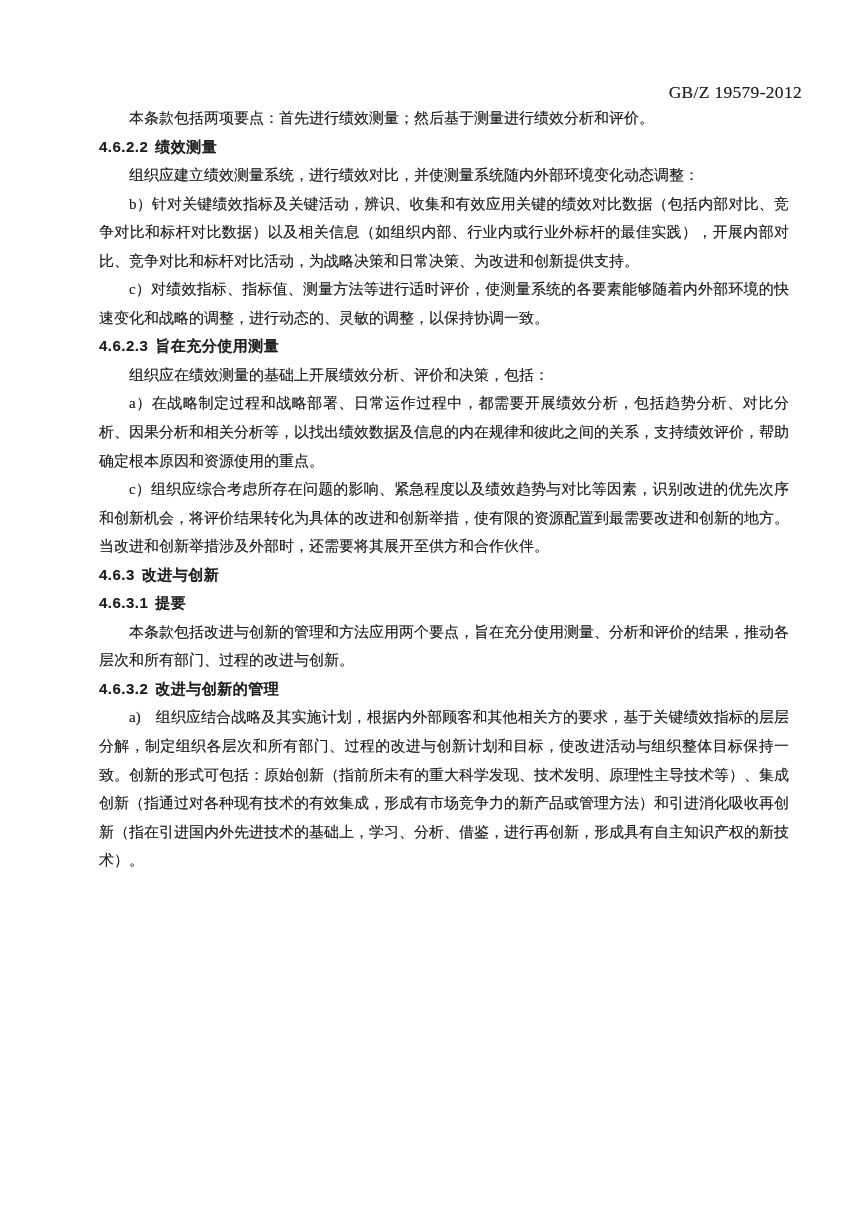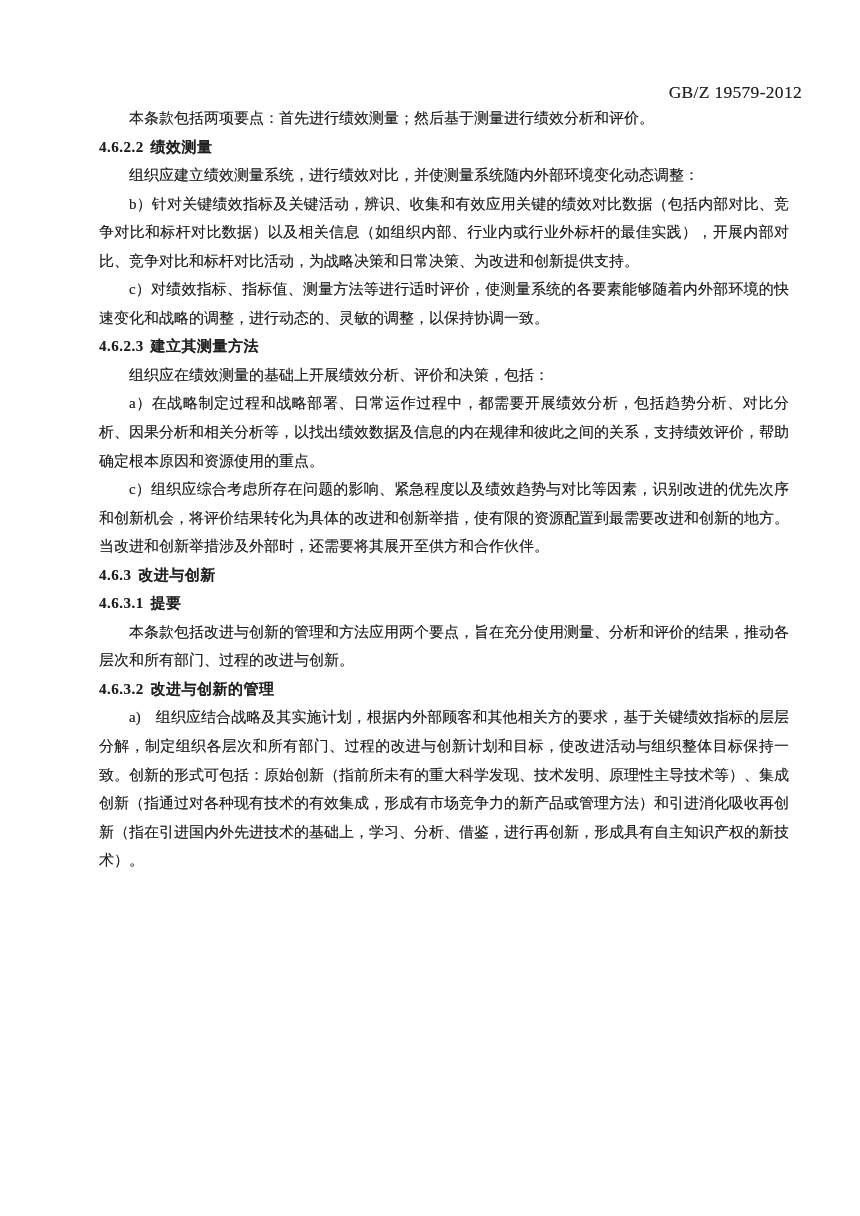--- a/index.html
+++ b/index.html
@@ -34,21 +34,21 @@
   .doc-body p { margin: 0; }
   .para.indent { text-indent: 2em; }
   .heading {
     margin: 0;
     font-weight: bold;
     font-size: 15px;
     line-height: 28.55px;
     text-align: left;
   }
   .h-num {
-    font-family: Liberation Serif, serif;
+    font-family: Liberation Sans, sans-serif;
     margin-right: 0.45em;
     letter-spacing: 0.5px;
   }
   .h-label {
     font-family: "Liberation Sans", "DejaVu Sans", sans-serif;
     letter-spacing: 0.5px;
   }
   .page-num {
     position: absolute;
     top: 1153px;
@@ -62,21 +62,21 @@
 <div class="page">
 
   <div class="doc-code">GB/Z 19579-2012</div>
 
   <div class="doc-body">
     <p class="para indent">本条款包括两项要点：首先进行绩效测量；然后基于测量进行绩效分析和评价。</p>
     <p class="heading"><span class="h-num">4.6.2.2</span><span class="h-label">绩效测量</span></p>
     <p class="para indent">组织应建立绩效测量系统，进行绩效对比，并使测量系统随内外部环境变化动态调整：</p>
     <p class="para indent">b）针对关键绩效指标及关键活动，辨识、收集和有效应用关键的绩效对比数据（包括内部对比、竞争对比和标杆对比数据）以及相关信息（如组织内部、行业内或行业外标杆的最佳实践），开展内部对比、竞争对比和标杆对比活动，为战略决策和日常决策、为改进和创新提供支持。</p>
     <p class="para indent">c）对绩效指标、指标值、测量方法等进行适时评价，使测量系统的各要素能够随着内外部环境的快速变化和战略的调整，进行动态的、灵敏的调整，以保持协调一致。</p>
-    <p class="heading"><span class="h-num">4.6.2.3</span><span class="h-label">建立其测量方法</span></p>
+    <p class="heading"><span class="h-num">4.6.2.3</span><span class="h-label">旨在充分使用测量</span></p>
     <p class="para indent">组织应在绩效测量的基础上开展绩效分析、评价和决策，包括：</p>
     <p class="para indent">a）在战略制定过程和战略部署、日常运作过程中，都需要开展绩效分析，包括趋势分析、对比分析、因果分析和相关分析等，以找出绩效数据及信息的内在规律和彼此之间的关系，支持绩效评价，帮助确定根本原因和资源使用的重点。</p>
     <p class="para indent">c）组织应综合考虑所存在问题的影响、紧急程度以及绩效趋势与对比等因素，识别改进的优先次序和创新机会，将评价结果转化为具体的改进和创新举措，使有限的资源配置到最需要改进和创新的地方。当改进和创新举措涉及外部时，还需要将其展开至供方和合作伙伴。</p>
     <p class="heading"><span class="h-num">4.6.3</span><span class="h-label">改进与创新</span></p>
     <p class="heading"><span class="h-num">4.6.3.1</span><span class="h-label">提要</span></p>
     <p class="para indent">本条款包括改进与创新的管理和方法应用两个要点，旨在充分使用测量、分析和评价的结果，推动各层次和所有部门、过程的改进与创新。</p>
     <p class="heading"><span class="h-num">4.6.3.2</span><span class="h-label">改进与创新的管理</span></p>
     <p class="para indent">a)　组织应结合战略及其实施计划，根据内外部顾客和其他相关方的要求，基于关键绩效指标的层层分解，制定组织各层次和所有部门、过程的改进与创新计划和目标，使改进活动与组织整体目标保持一致。创新的形式可包括：原始创新（指前所未有的重大科学发现、技术发明、原理性主导技术等）、集成创新（指通过对各种现有技术的有效集成，形成有市场竞争力的新产品或管理方法）和引进消化吸收再创新（指在引进国内外先进技术的基础上，学习、分析、借鉴，进行再创新，形成具有自主知识产权的新技术）。</p>
   </div>
 

